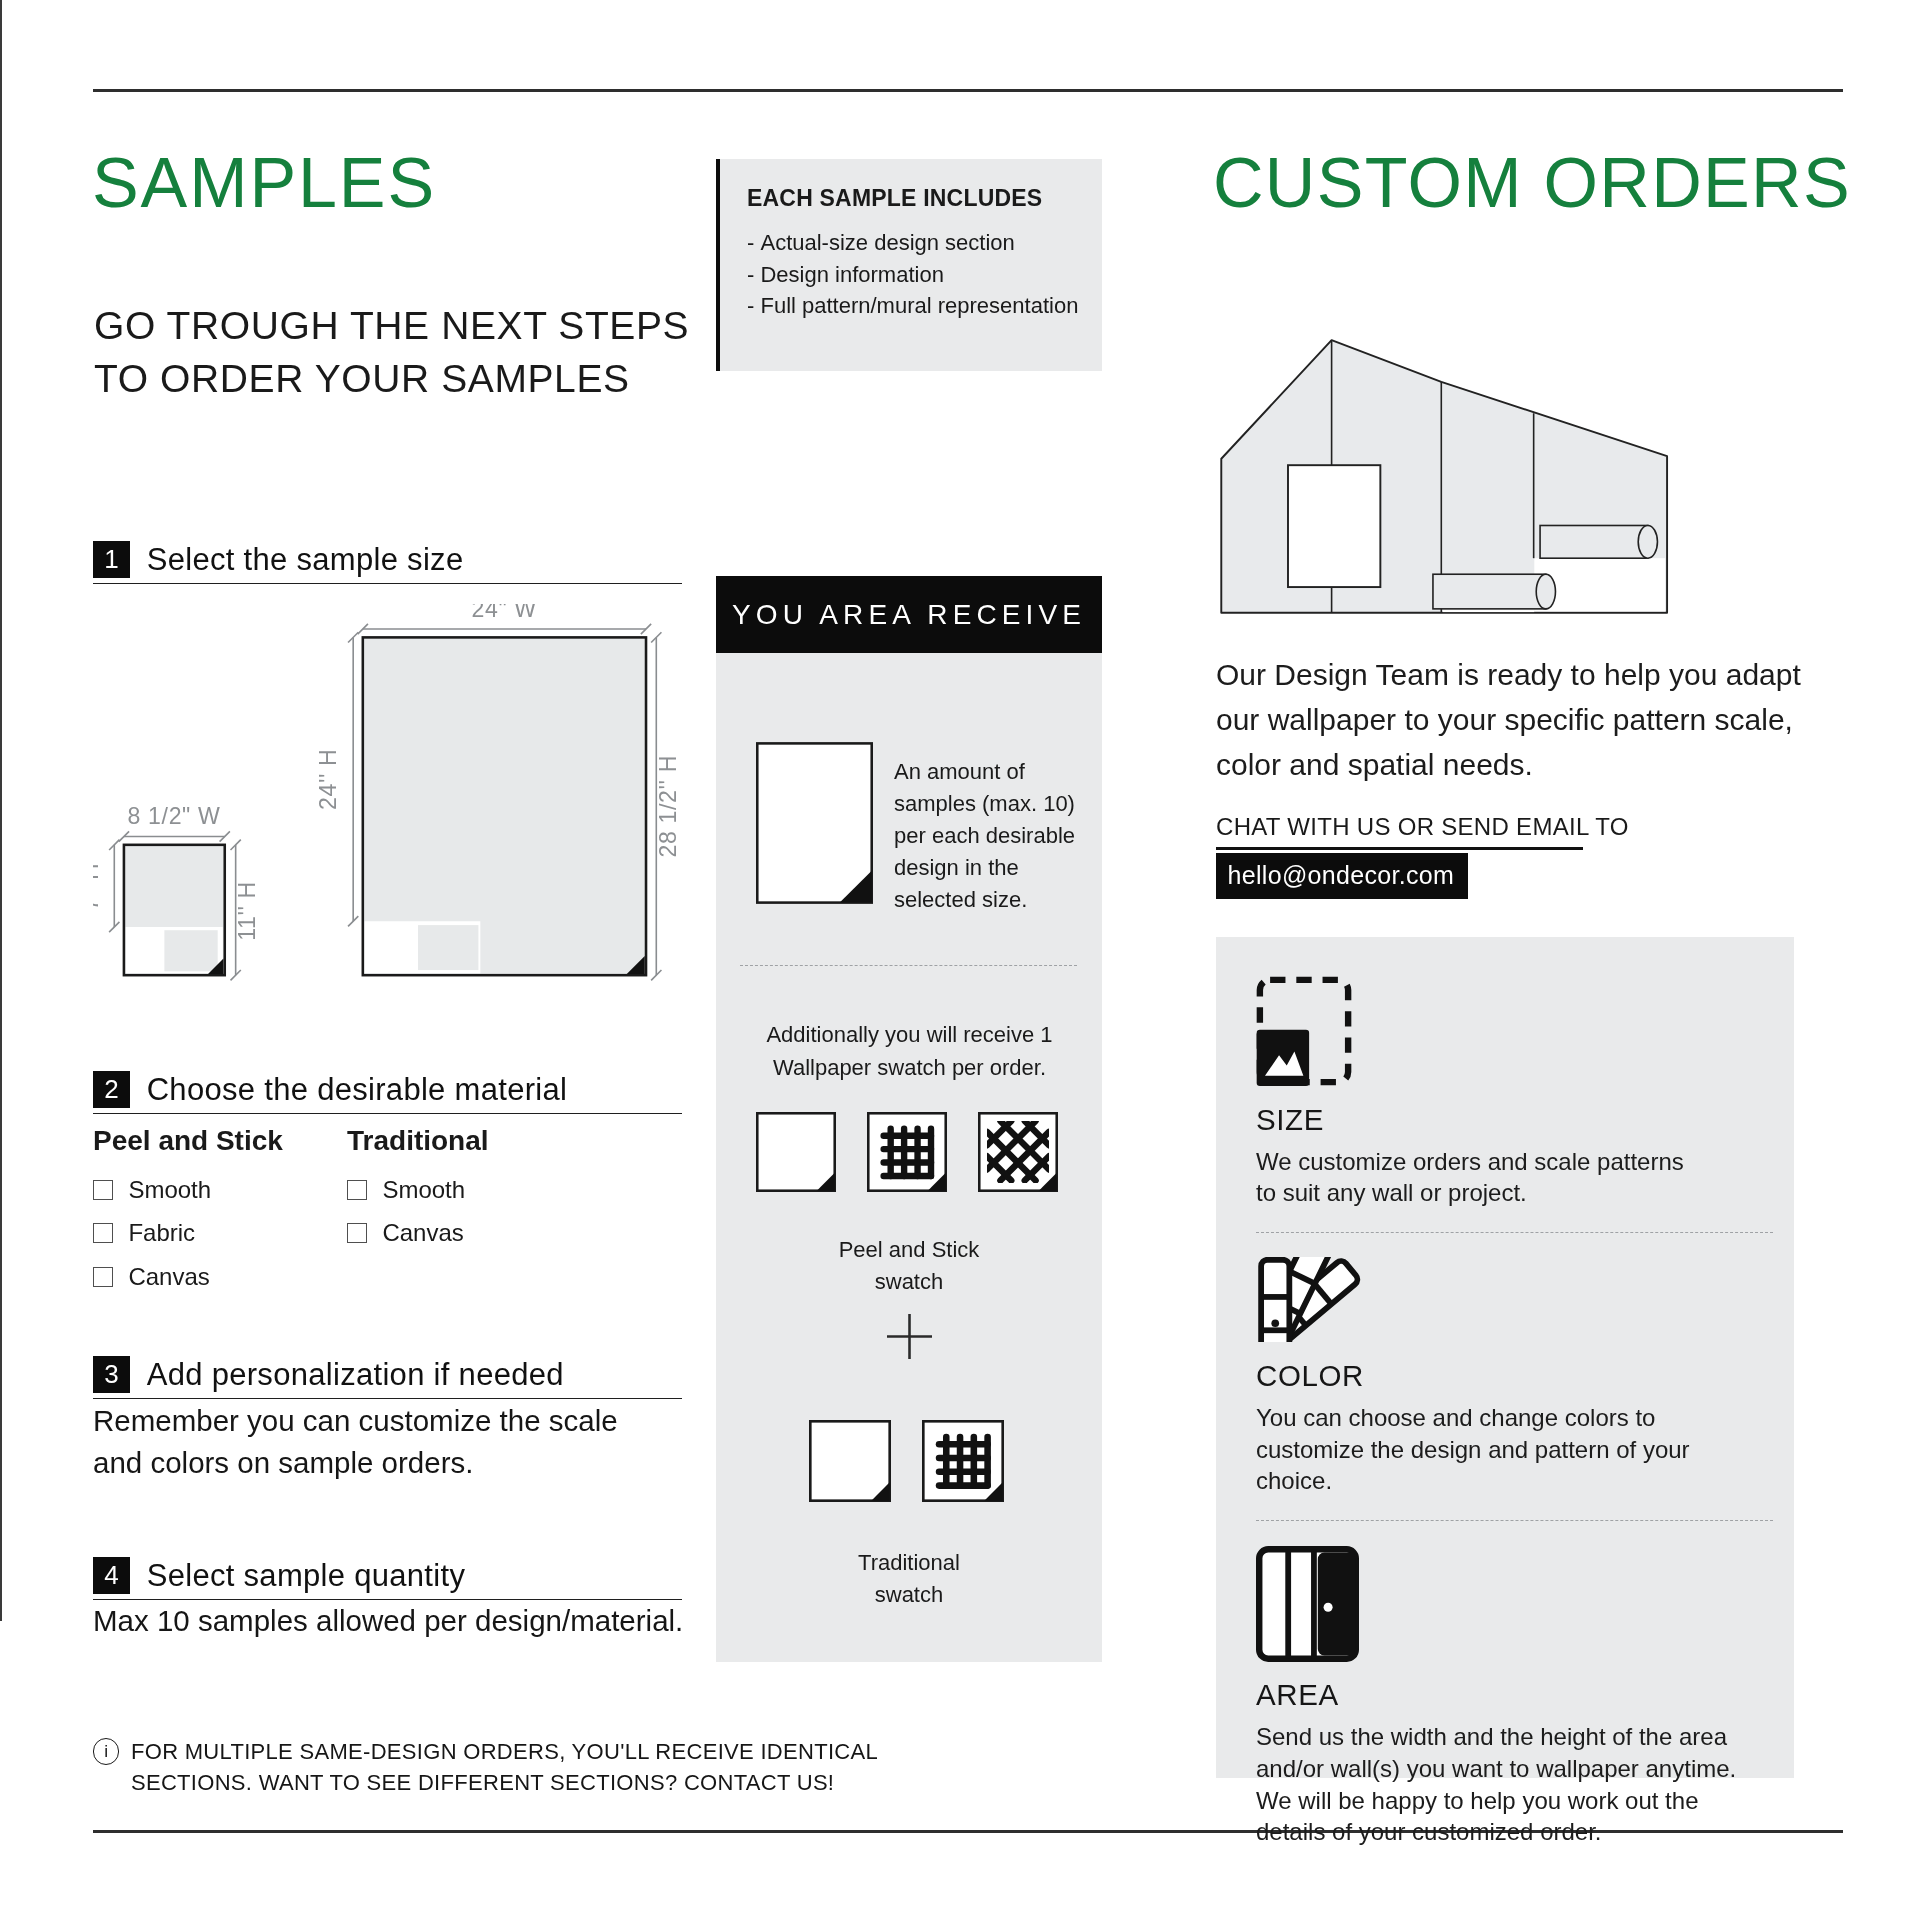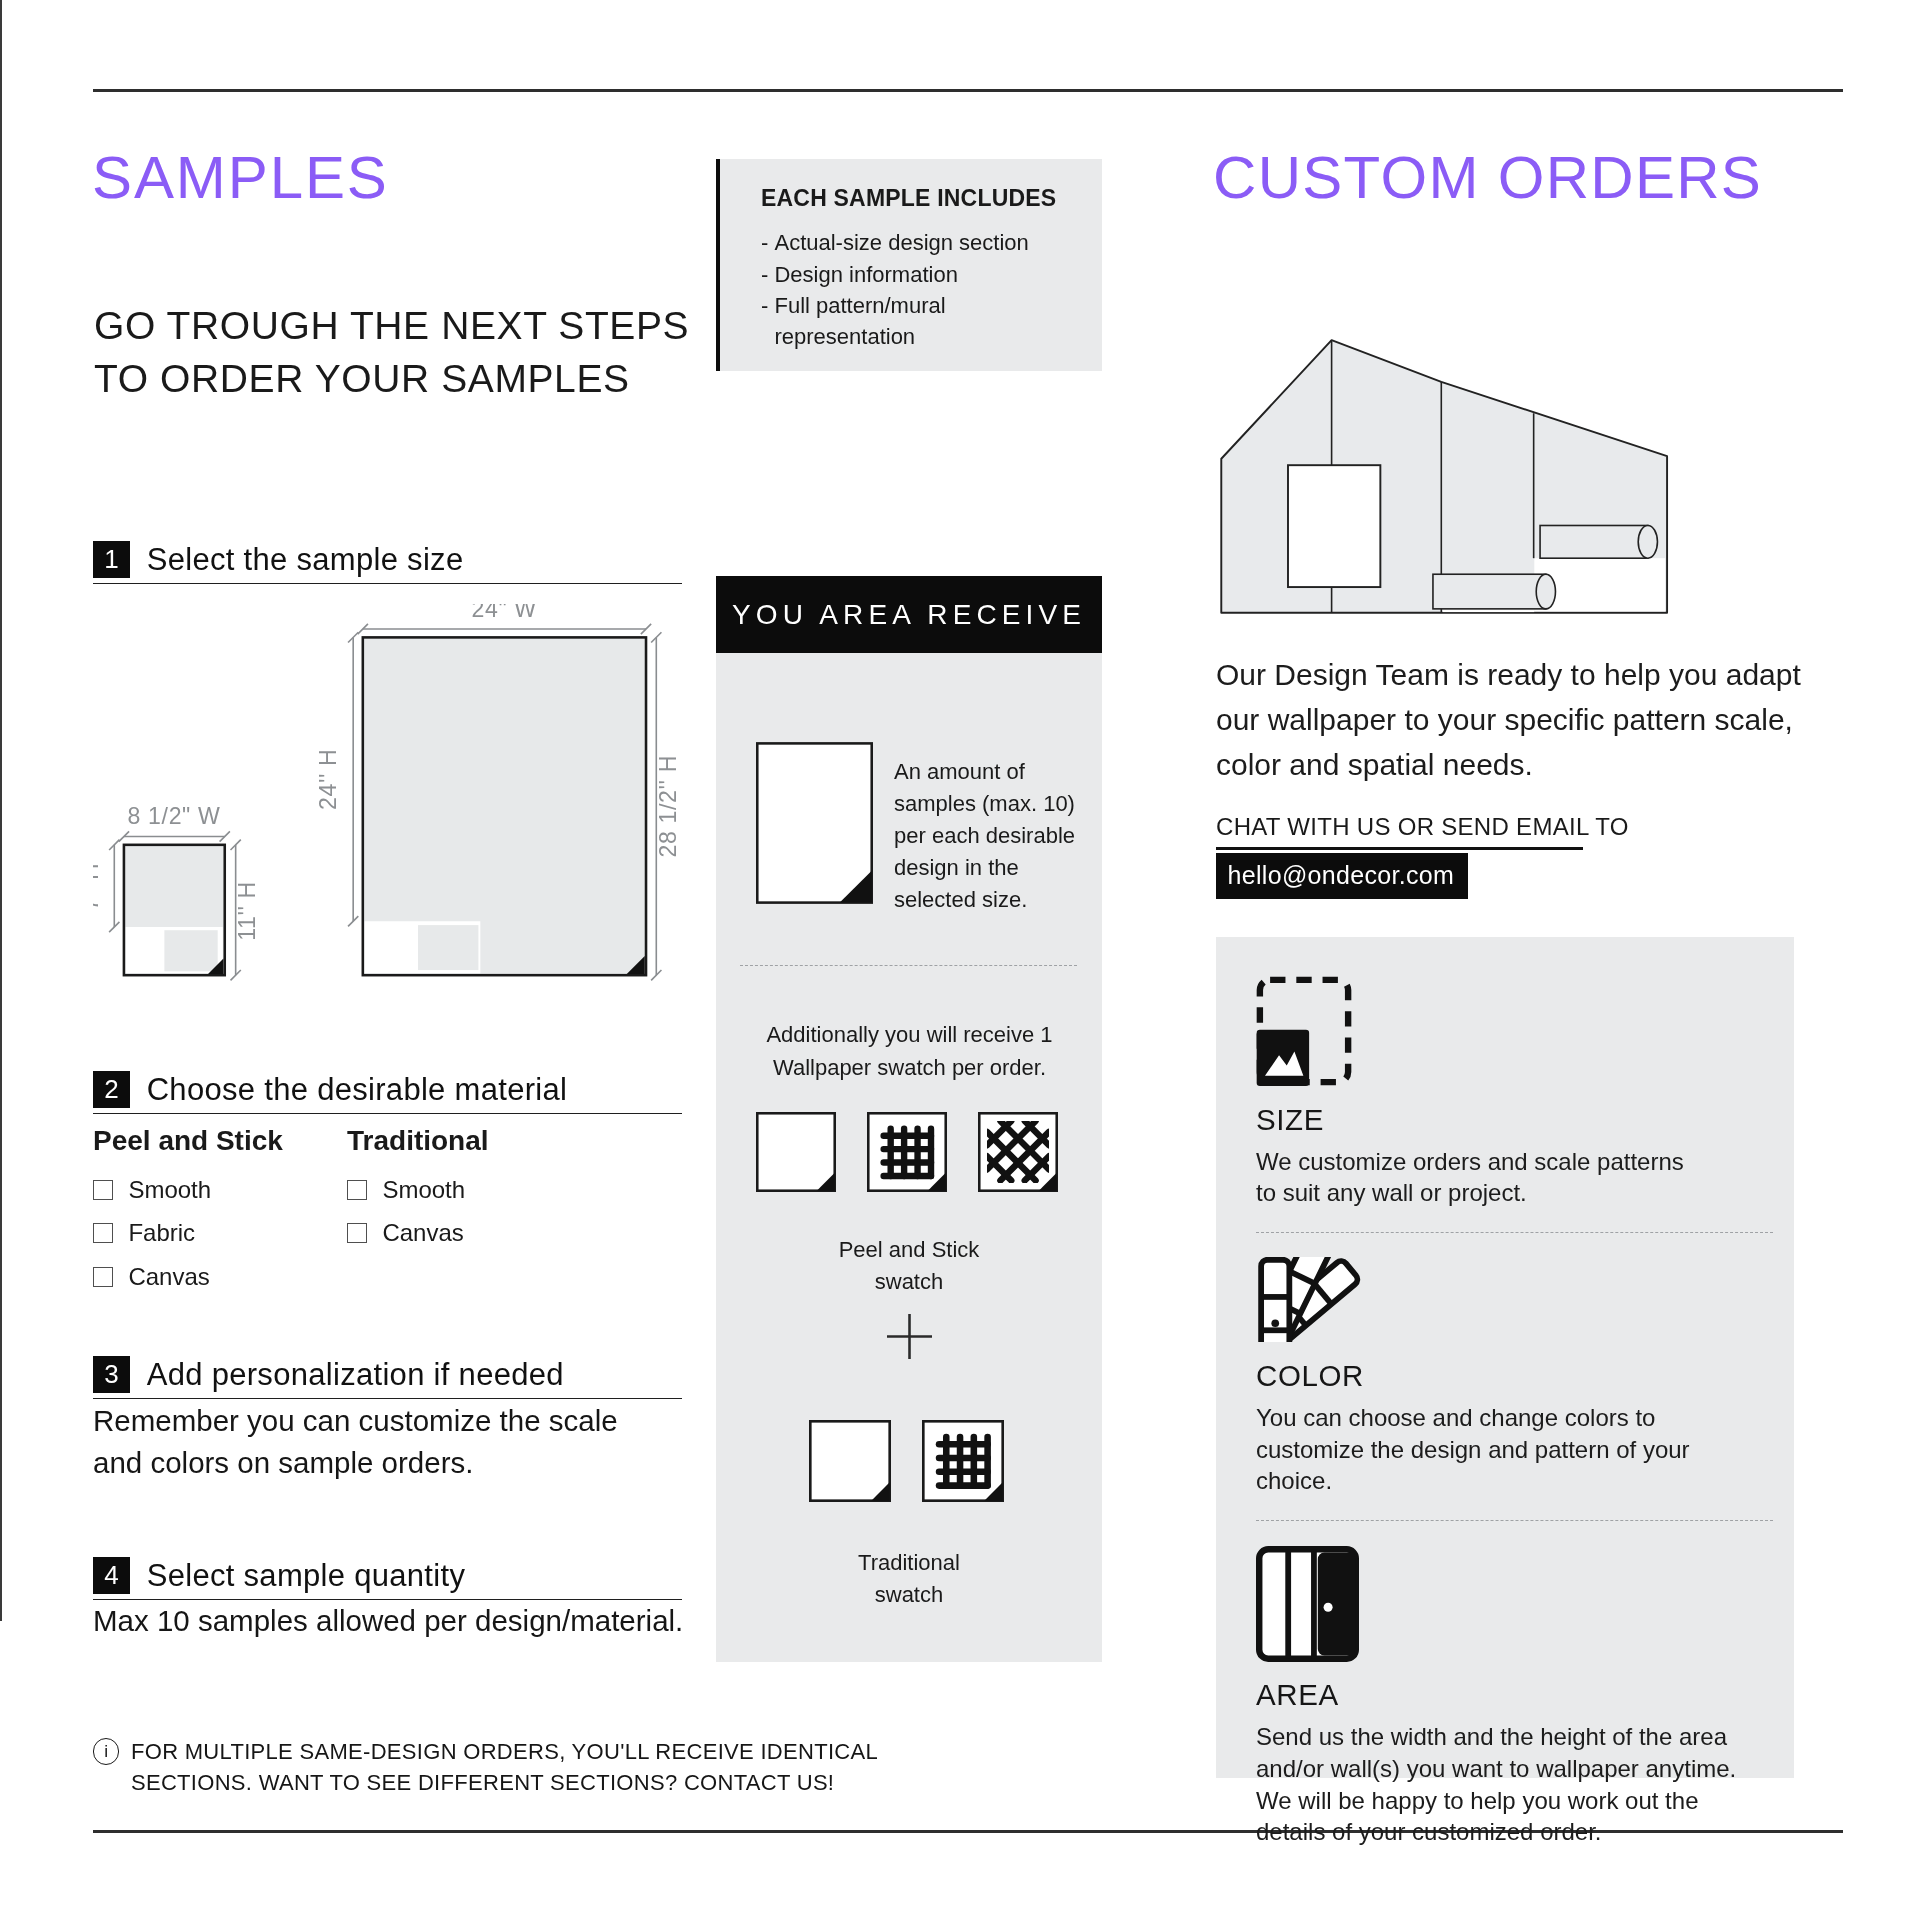--- a/index.html
+++ b/index.html
@@ -5,21 +5,21 @@
   html,body { margin:0; padding:0; background:#fff; }
   .canvas { position:relative; width:1926px; height:1926px; background:#fff;
             font-family:"Liberation Sans", sans-serif; color:#1a1a1a; overflow:hidden; }
 
   .rule { position:absolute; background:#2e2e2e; }
   #rule-top { left:93px; top:89px; width:1750px; height:2.6px; }
   #rule-bottom { left:93px; top:1830px; width:1750px; height:2.6px; }
   #v-divider { left:1160px; top:162px; width:1.9px; height:1621px; background:#3a3a3a; }
 
   
-  .title-main { position:absolute; font-weight:300; font-size:60px; letter-spacing:1.9px; color:#8b5cf6; white-space:nowrap; }
+  .title-main { position:absolute; font-weight:300; font-size:70px; letter-spacing:1.9px; color:#15803d; white-space:nowrap; }
   #title-samples { left:92px; top:143px; }
   #title-custom { left:1213px; top:143px; letter-spacing:1.3px; }
 
   #subtitle { position:absolute; left:94px; top:300px; font-size:39px; letter-spacing:0.6px; line-height:1.35; }
 
   .step-header { position:absolute; left:93px; width:589px; display:flex; align-items:center; gap:16.7px;
                  border-bottom:1.9px solid #1f1f1f; padding-bottom:5.1px; }
   .badge { width:37px; height:37px; background:#0c0c0c; color:#fff; flex:0 0 auto;
            display:flex; align-items:center; justify-content:center; font-size:26px; }
   .step-title { font-size:31px; letter-spacing:0.3px; color:#111; }
@@ -37,21 +37,21 @@
   #step3-body { top:1400px; width:578px; }
   #step4-body { top:1600px; width:616px; }
 
   #note { position:absolute; left:93px; top:1737px; width:822px; display:flex; gap:11.6px;
           font-size:22px; letter-spacing:0.3px; line-height:1.4; color:#161616; }
   .info-icon { width:24.4px; height:24.4px; border:1.9px solid #1a1a1a; border-radius:50%; flex:0 0 auto;
                display:flex; align-items:center; justify-content:center; font-size:17.3px; margin-top:1.3px; }
 
   
   #box-includes { position:absolute; left:716px; top:159px; width:386px; height:212px; background:#e9eaeb;
-                  border-left:4.5px solid #0d0d0d; box-sizing:border-box; padding:26px 22px 0 41px; }
+                  border-left:4.5px solid #0d0d0d; box-sizing:border-box; padding:26px 22px 0 27px; }
   #box-includes h3 { font-size:23px; font-weight:bold; margin:0 0 15.4px 0; letter-spacing:0.2px; }
   .inc-item { display:flex; font-size:22px; line-height:1.42; }
   .inc-item .dash { white-space:pre; }
 
   #banner { position:absolute; left:716px; top:576px; width:386px; height:77px; background:#0c0c0c;
             color:#fff; display:flex; align-items:center; justify-content:center;
             font-size:28px; font-weight:300; letter-spacing:5.1px; }
 
   #box-receive { position:absolute; left:716px; top:653px; width:386px; height:1009px; background:#e9eaeb; }
   #page-icon { position:absolute; left:40px; top:89px; }

